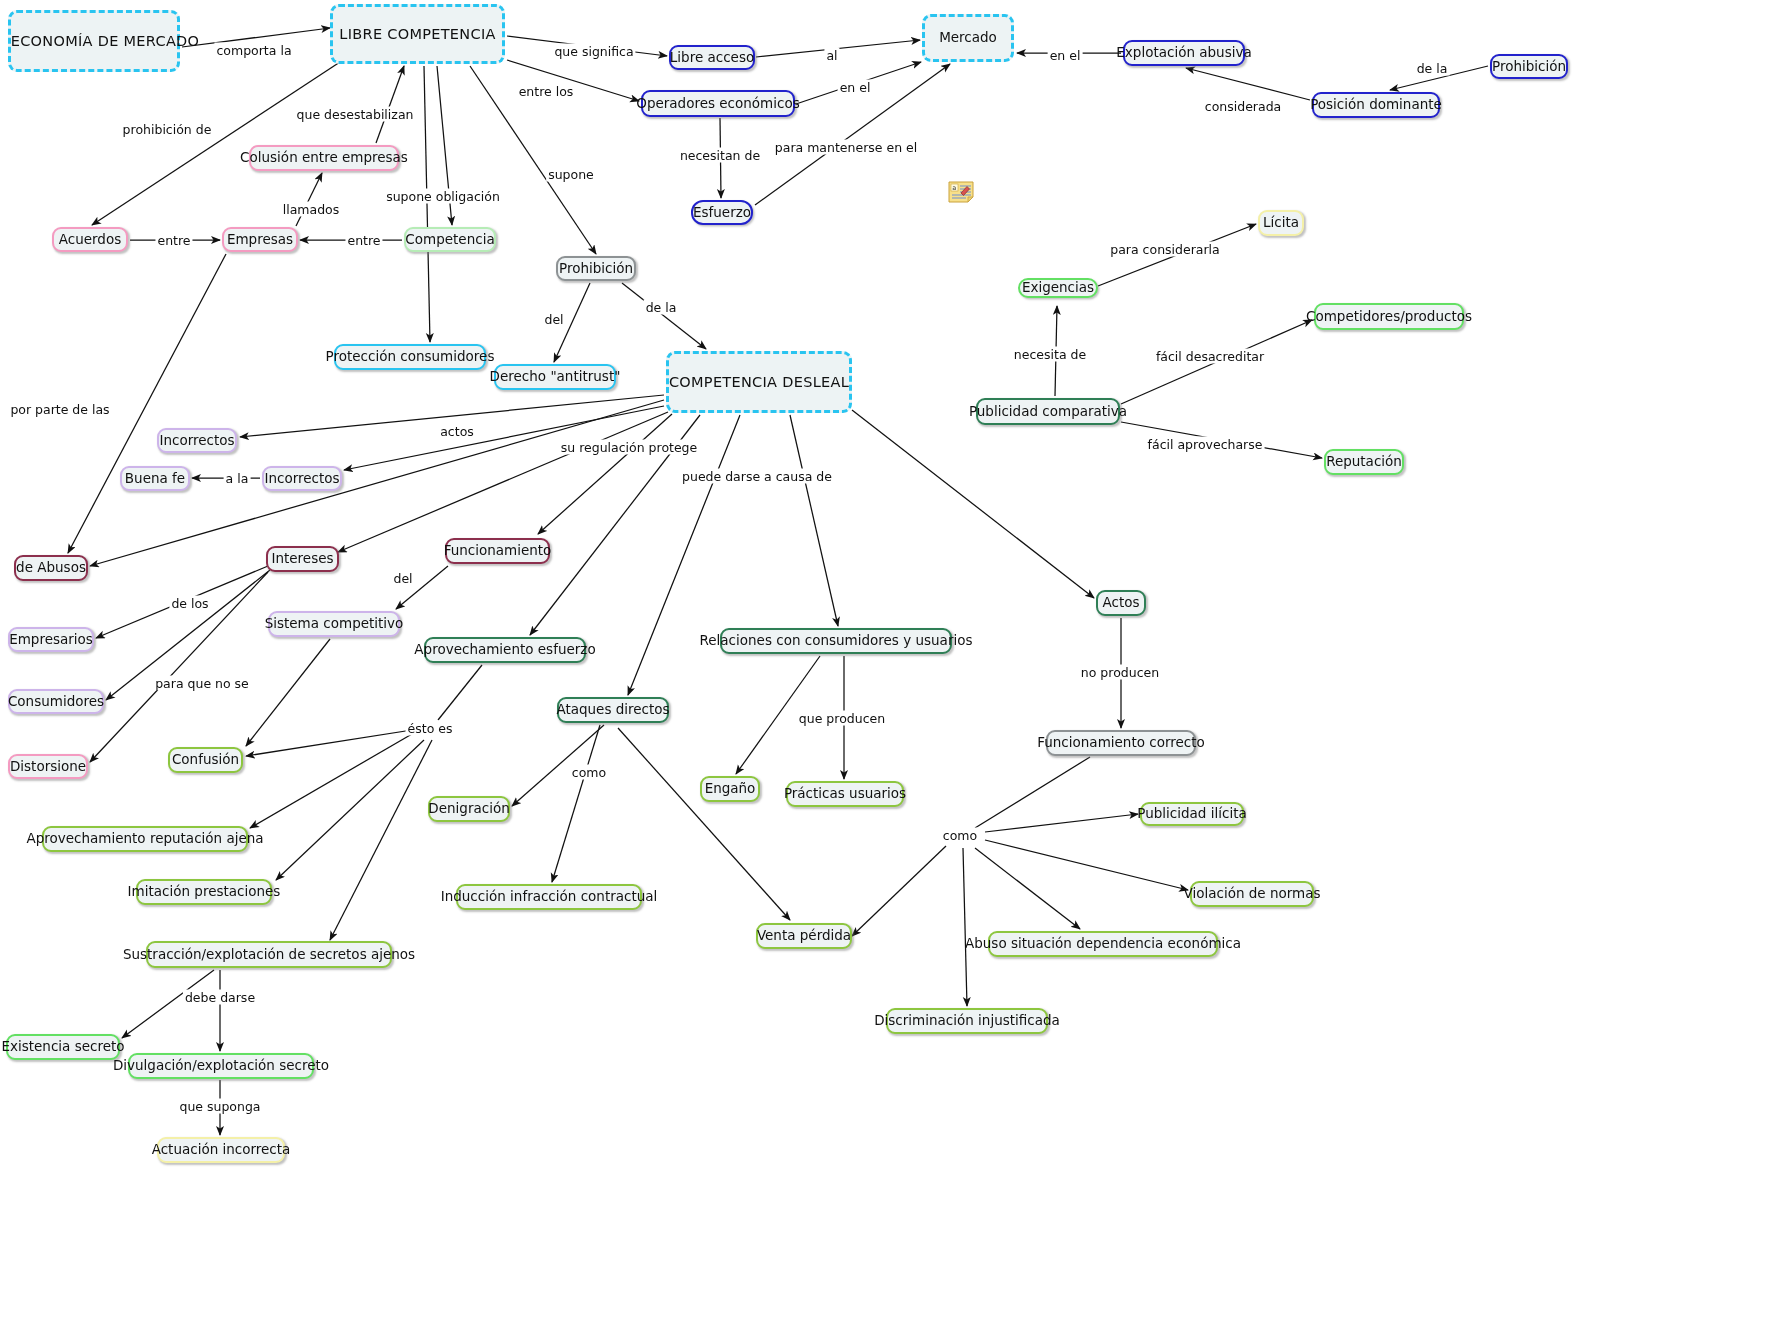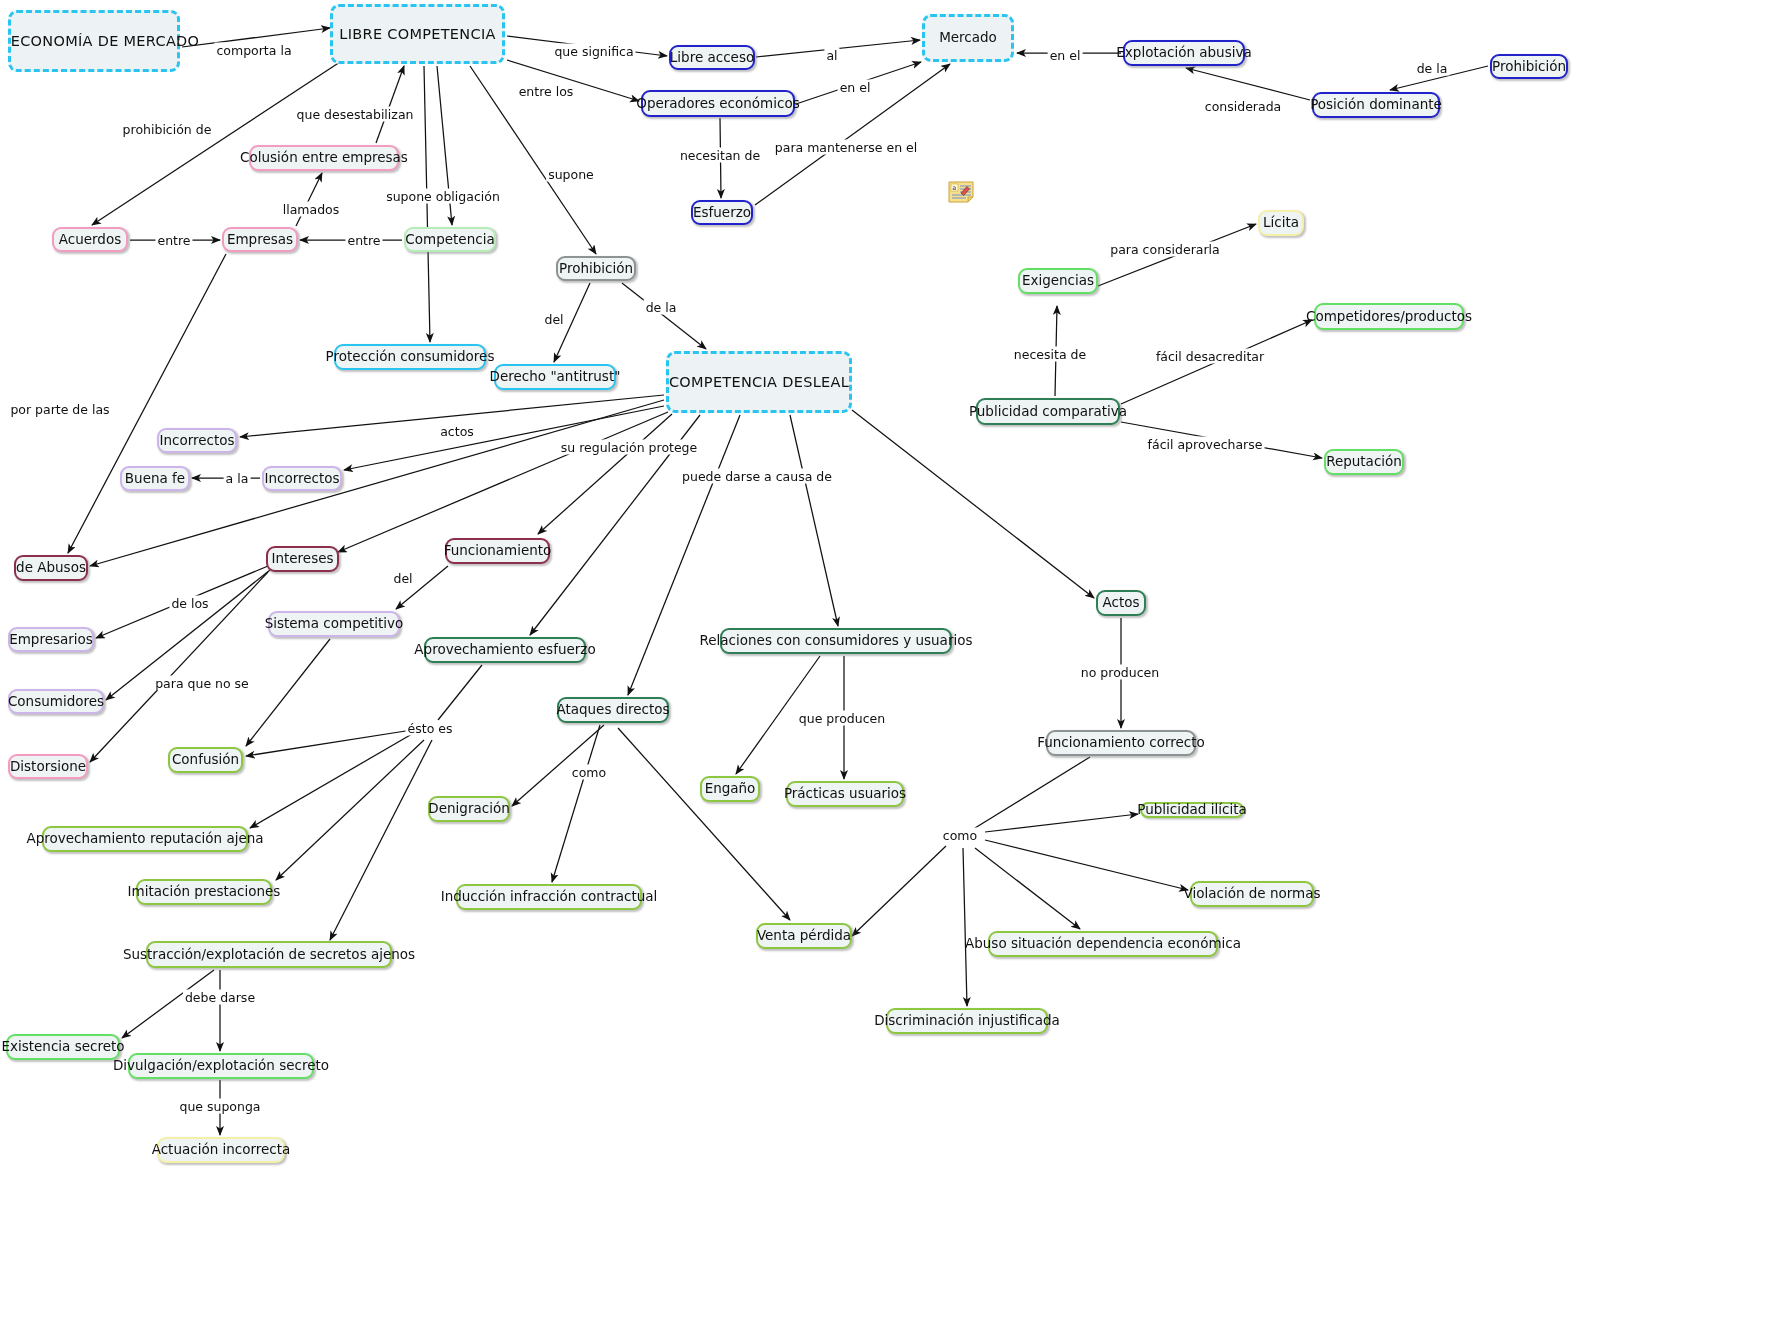--- a/index.html
+++ b/index.html
@@ -125,21 +125,21 @@
         <path d="M1121,422 L1322,458" marker-end="url(#ah)"></path>
       </g>
   </svg>
 
   <div id="node-layer">
       <div class="node b-dash-cyan big" style="left: 8px; top: 10px; width: 172px; height: 62px; padding-left: 32px;">ECONOMÍA DE MERCADO</div>
       <div class="node b-dash-cyan big" style="left: 330px; top: 4px; width: 175px; height: 60px;">LIBRE COMPETENCIA</div>
       <div class="node b-dash-cyan" style="left: 922px; top: 14px; width: 92px; height: 48px;">Mercado</div>
       <div class="node b-navy" style="left: 669px; top: 45px; width: 86px; height: 25px;">Libre acceso</div>
       <div class="node b-navy" style="left: 641px; top: 90px; width: 154px; height: 27px;">Operadores económicos</div>
-      <div class="node b-navy" style="left: 691px; top: 200px; width: 62px; height: 25px;">Esfuerzo</div>
+      <div class="node b-navy" style="left: 691px; top: 200px; width: 62px; height: 25px; border-radius: 12px;">Esfuerzo</div>
       <div class="node b-navy" style="left: 1123px; top: 40px; width: 122px; height: 26px;">Explotación abusiva</div>
       <div class="node b-navy" style="left: 1312px; top: 92px; width: 128px; height: 26px;">Posición dominante</div>
       <div class="node b-navy" style="left: 1490px; top: 54px; width: 78px; height: 25px;">Prohibición</div>
       <div class="node b-pink" style="left: 52px; top: 227px; width: 76px; height: 25px;">Acuerdos</div>
       <div class="node b-pink" style="left: 222px; top: 227px; width: 76px; height: 25px;">Empresas</div>
       <div class="node b-pink" style="left: 249px; top: 145px; width: 150px; height: 26px;">Colusión entre empresas</div>
       <div class="node b-green-lt" style="left: 404px; top: 227px; width: 92px; height: 25px;">Competencia</div>
       <div class="node b-cyan" style="left: 334px; top: 344px; width: 152px; height: 26px;">Protección consumidores</div>
       <div class="node b-grey" style="left: 556px; top: 256px; width: 80px; height: 25px;">Prohibición</div>
       <div class="node b-cyan" style="left: 494px; top: 364px; width: 122px; height: 26px;">Derecho "antitrust"</div>
@@ -164,26 +164,26 @@
       <div class="node b-green-dk" style="left: 424px; top: 637px; width: 162px; height: 26px;">Aprovechamiento esfuerzo</div>
       <div class="node b-green-dk" style="left: 557px; top: 697px; width: 112px; height: 26px;">Ataques directos</div>
       <div class="node b-olive" style="left: 428px; top: 796px; width: 82px; height: 26px;">Denigración</div>
       <div class="node b-olive" style="left: 456px; top: 884px; width: 186px; height: 26px;">Inducción infracción contractual</div>
       <div class="node b-olive" style="left: 756px; top: 923px; width: 96px; height: 26px;">Venta pérdida</div>
       <div class="node b-green-dk" style="left: 720px; top: 628px; width: 232px; height: 26px;">Relaciones con consumidores y usuarios</div>
       <div class="node b-olive" style="left: 700px; top: 776px; width: 60px; height: 26px;">Engaño</div>
       <div class="node b-olive" style="left: 786px; top: 781px; width: 118px; height: 26px;">Prácticas usuarios</div>
       <div class="node b-green-dk" style="left: 1096px; top: 590px; width: 50px; height: 26px;">Actos</div>
       <div class="node b-grey" style="left: 1046px; top: 730px; width: 150px; height: 26px;">Funcionamiento correcto</div>
-      <div class="node b-olive" style="left: 1140px; top: 802px; width: 104px; height: 16px;">Publicidad ilícita</div>
+      <div class="node b-olive" style="left: 1140px; top: 802px; width: 104px; height: 24px;">Publicidad ilícita</div>
       <div class="node b-olive" style="left: 1190px; top: 881px; width: 124px; height: 26px;">Violación de normas</div>
       <div class="node b-olive" style="left: 988px; top: 931px; width: 230px; height: 26px;">Abuso situación dependencia económica</div>
       <div class="node b-olive" style="left: 886px; top: 1008px; width: 162px; height: 26px;">Discriminación injustificada</div>
       <div class="node b-green-dk" style="left: 976px; top: 398px; width: 144px; height: 27px;">Publicidad comparativa</div>
-      <div class="node b-green" style="left: 1018px; top: 268px; width: 80px; height: 26px;">Exigencias</div>
+      <div class="node b-green" style="left: 1018px; top: 278px; width: 80px; height: 20px; border-radius: 11px;">Exigencias</div>
       <div class="node b-yellow" style="left: 1258px; top: 210px; width: 46px; height: 26px;">Lícita</div>
       <div class="node b-green" style="left: 1314px; top: 303px; width: 150px; height: 27px;">Competidores/productos</div>
       <div class="node b-green" style="left: 1324px; top: 449px; width: 80px; height: 26px;">Reputación</div>
     </div>
   <div id="label-layer">
       <div class="edge-label" style="left: 254px; top: 50px;">comporta la</div>
       <div class="edge-label" style="left: 594px; top: 51px;">que significa</div>
       <div class="edge-label" style="left: 832px; top: 55px;">al</div>
       <div class="edge-label" style="left: 1065px; top: 55px;">en el</div>
       <div class="edge-label" style="left: 1432px; top: 68px;">de la</div>

